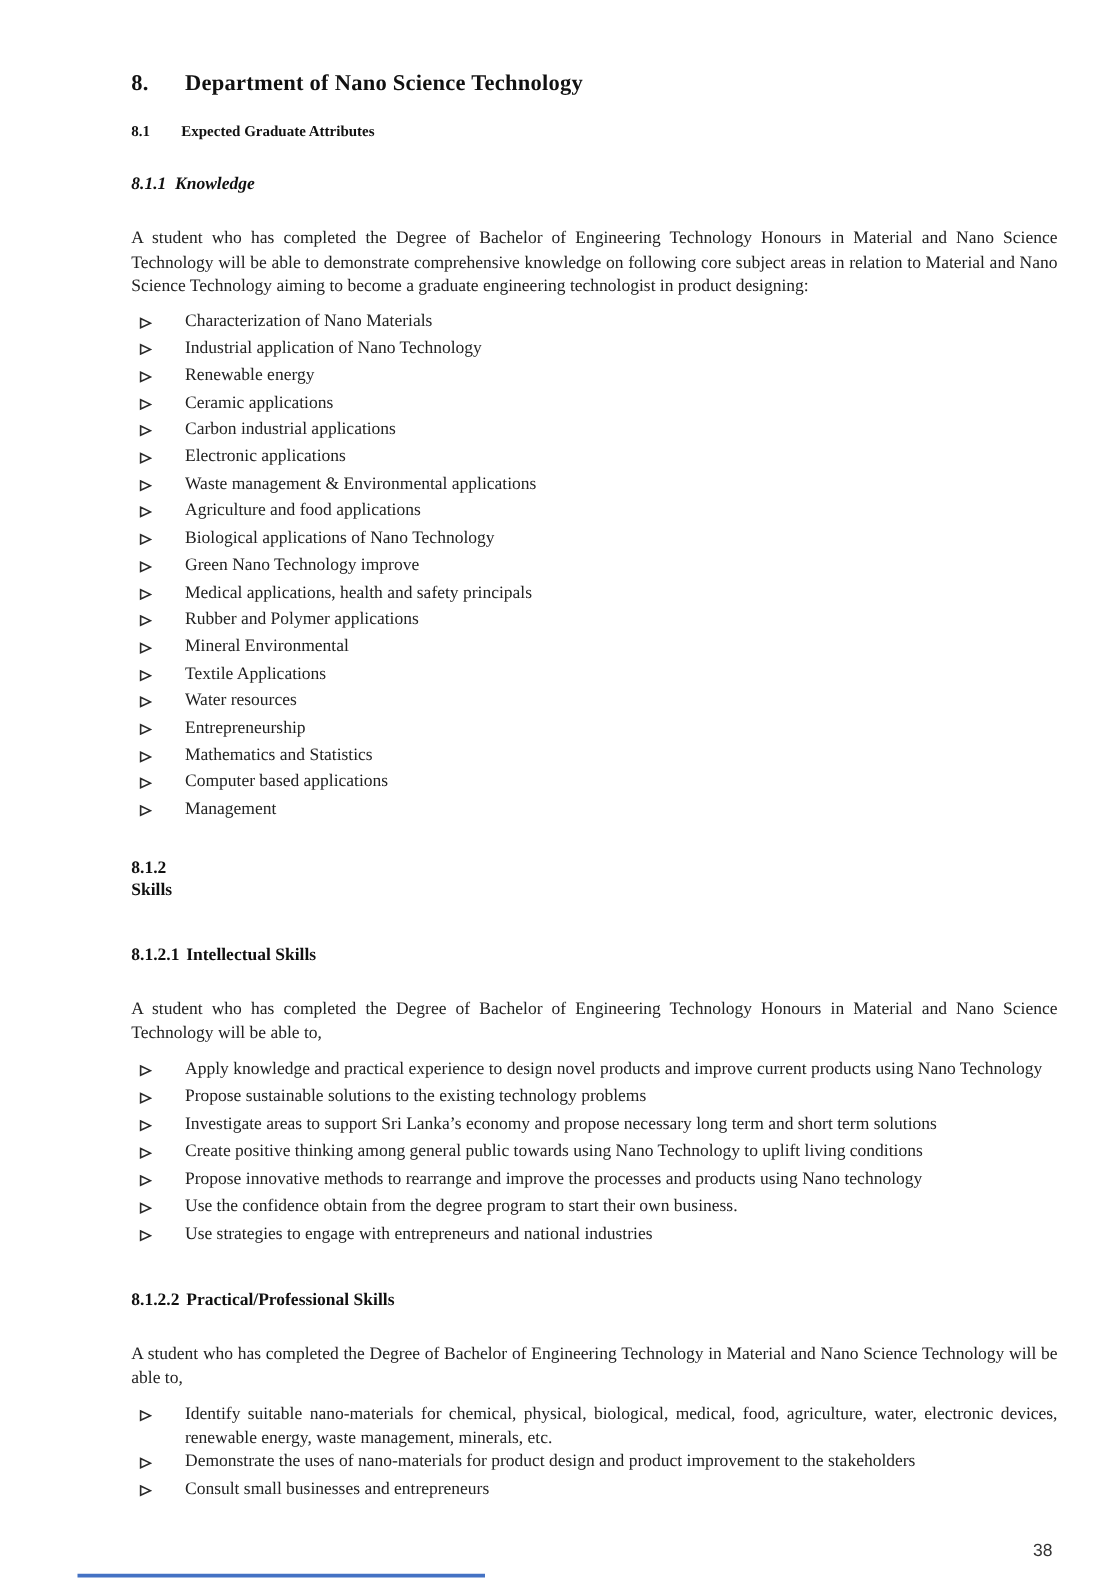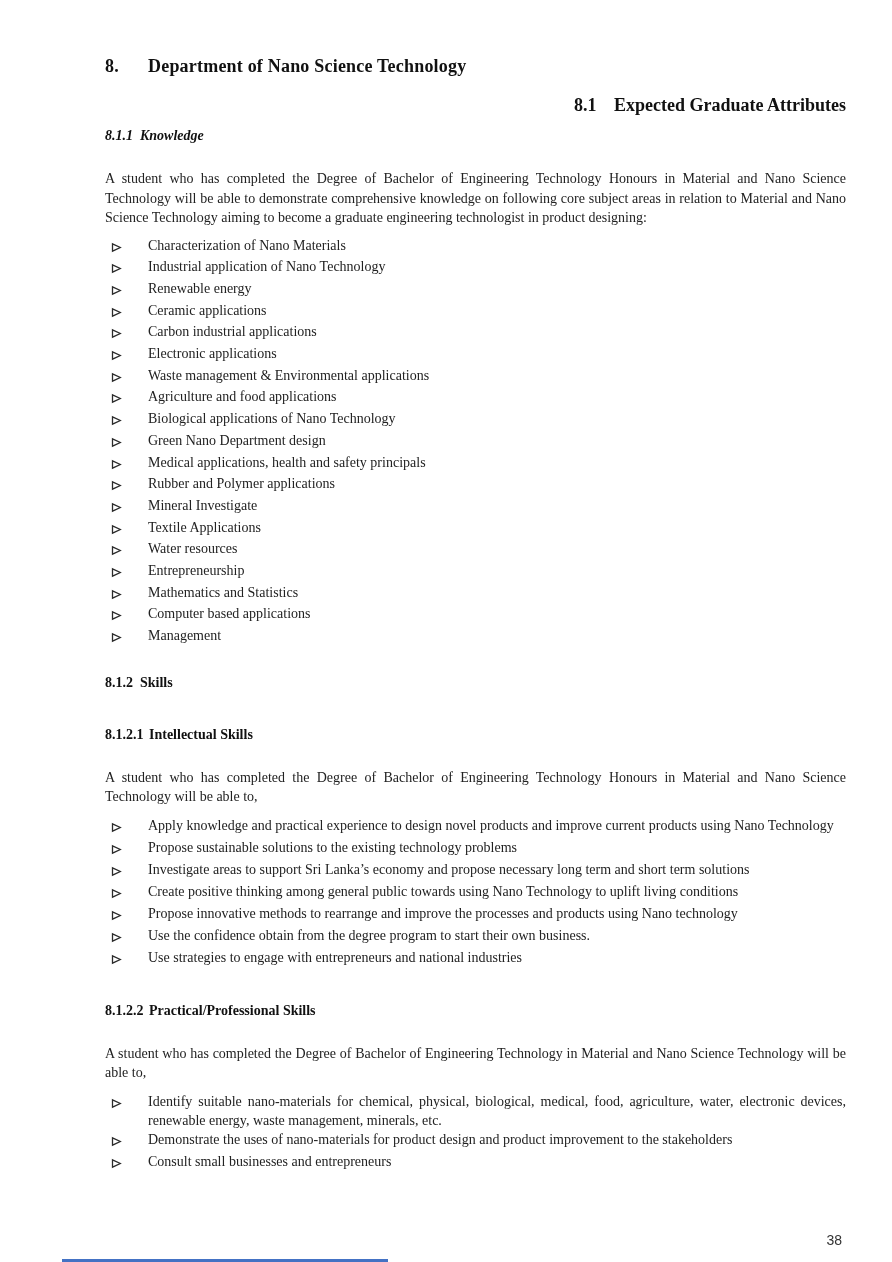--- a/index.html
+++ b/index.html
@@ -19,27 +19,27 @@
     position:absolute;
     left:105px; top:55px;
     width:741px;
   }
   .heading { display:flex; color:#111; font-weight:bold; }
   .heading .num { flex:0 0 auto; display:inline-block; }
 
   .h1 { font-size:18px; line-height:22px; margin-bottom:18px; letter-spacing:0.2px; }
   .h1 .num { width:43px; }
 
-  .h2 { font-size:18px; line-height:20px; margin-bottom:12px;justify-content:flex-end; }
+  .h2 { font-size:12px; line-height:20px; margin-bottom:24px; }
   .h2 .num { width:40px; }
 
   .h3 { font-size:14px; line-height:18px; margin-bottom:9px;font-style:italic; }
   .h3 .num { width:35px; }
 
-  .h3b { font-size:14px; line-height:18px; margin-top:25px; margin-bottom:0; }
+  .h3b { font-size:14px; line-height:18px; margin-top:25px; margin-bottom:0;flex-direction:column; }
   .h3b .num { width:35px; }
 
   .h4 { font-size:14px; line-height:18px; margin-top:34px; margin-bottom:11px; }
   .h4 .num { width:44px; }
   .h4.gap-large { margin-top:32px; }
 
   .para {
     font-size:14px; line-height:19.5px;
     text-align:justify;
     margin-bottom:8px;
@@ -163,42 +163,42 @@
           <span class="marker"><svg width="11" height="11" viewBox="0 0 11 11">
               <path d="M1.5 1.8 L9.3 5.5 L1.5 9.2 Z" fill="none" stroke="#2b2b2b" stroke-width="1.3" stroke-linejoin="miter"></path>
             </svg></span>
           <span class="btext">Biological applications of Nano Technology</span>
         </li>
 
         <li>
           <span class="marker"><svg width="11" height="11" viewBox="0 0 11 11">
               <path d="M1.5 1.8 L9.3 5.5 L1.5 9.2 Z" fill="none" stroke="#2b2b2b" stroke-width="1.3" stroke-linejoin="miter"></path>
             </svg></span>
-          <span class="btext">Green Nano Department design</span>
+          <span class="btext">Green Nano Technology improve</span>
         </li>
 
         <li>
           <span class="marker"><svg width="11" height="11" viewBox="0 0 11 11">
               <path d="M1.5 1.8 L9.3 5.5 L1.5 9.2 Z" fill="none" stroke="#2b2b2b" stroke-width="1.3" stroke-linejoin="miter"></path>
             </svg></span>
           <span class="btext">Medical applications, health and safety principals</span>
         </li>
 
         <li>
           <span class="marker"><svg width="11" height="11" viewBox="0 0 11 11">
               <path d="M1.5 1.8 L9.3 5.5 L1.5 9.2 Z" fill="none" stroke="#2b2b2b" stroke-width="1.3" stroke-linejoin="miter"></path>
             </svg></span>
           <span class="btext">Rubber and Polymer applications</span>
         </li>
 
         <li>
           <span class="marker"><svg width="11" height="11" viewBox="0 0 11 11">
               <path d="M1.5 1.8 L9.3 5.5 L1.5 9.2 Z" fill="none" stroke="#2b2b2b" stroke-width="1.3" stroke-linejoin="miter"></path>
             </svg></span>
-          <span class="btext">Mineral Investigate</span>
+          <span class="btext">Mineral Environmental</span>
         </li>
 
         <li>
           <span class="marker"><svg width="11" height="11" viewBox="0 0 11 11">
               <path d="M1.5 1.8 L9.3 5.5 L1.5 9.2 Z" fill="none" stroke="#2b2b2b" stroke-width="1.3" stroke-linejoin="miter"></path>
             </svg></span>
           <span class="btext">Textile Applications</span>
         </li>
 
         <li>

